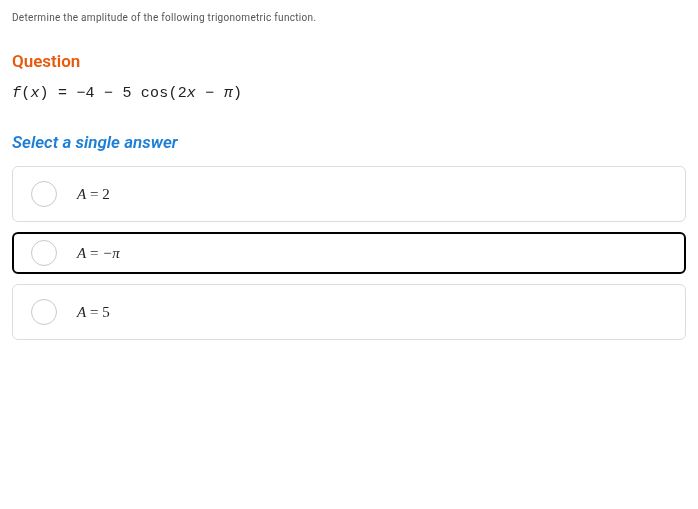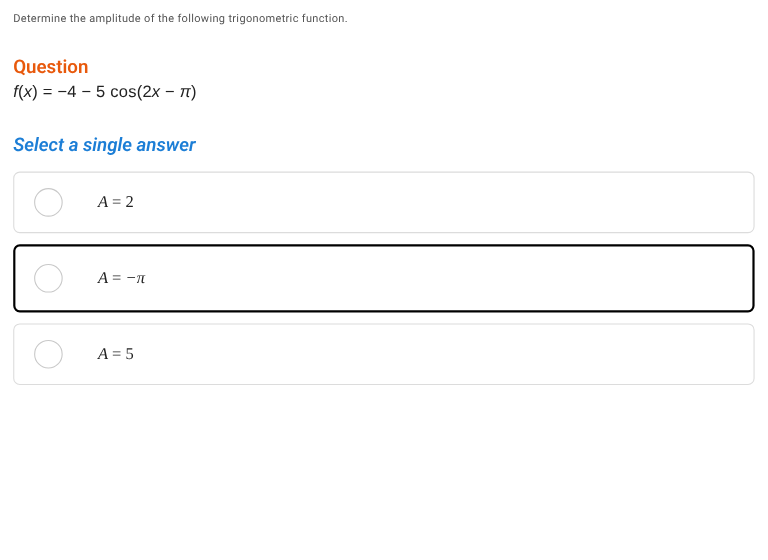--- a/index.html
+++ b/index.html
@@ -14,24 +14,24 @@
   .instruction {
     color: #555;
     letter-spacing: 0.3px;
     margin-bottom: 28px;
     font-size: 10px;
   }
   .question-heading {
     color: #e8590c;
     font-weight: 600;
     font-size: 17px;
-    margin-bottom: 4px;
+    margin-bottom: 14px;
   }
   .formula {
-    font-family: Liberation Sans, sans-serif;
+    font-family: Liberation Mono, monospace;
     font-style: italic;
     font-size: 15px;
     color: #222;
     margin-bottom: 30px;
     letter-spacing: 0.2px;
   }
   .formula .upright { font-style: normal; }
   .select-heading {
     color: #1c7ed6;
     font-weight: 600;
@@ -39,27 +39,27 @@
     margin-bottom: 14px;
     font-style: italic;
   }
   .options { display: flex; flex-direction: column; gap: 10px; }
   .option {
     border: 1px solid #dcdcdc;
     border-radius: 6px;
     padding: 14px 18px;
     display: flex;
     align-items: center;
-    gap: 32px;
+    gap: 20px;
     cursor: pointer;
     background: #fff;
   }
   .option.selected {
     border: 2px solid #000;
-    padding: 16px 17px;
+    padding: 6px 17px;
   }
   .radio-circle {
     width: 26px;
     height: 26px;
     border: 1.5px solid #c9c9c9;
     border-radius: 50%;
     flex-shrink: 0;
     background: #fff;
   }
   .option-label {

